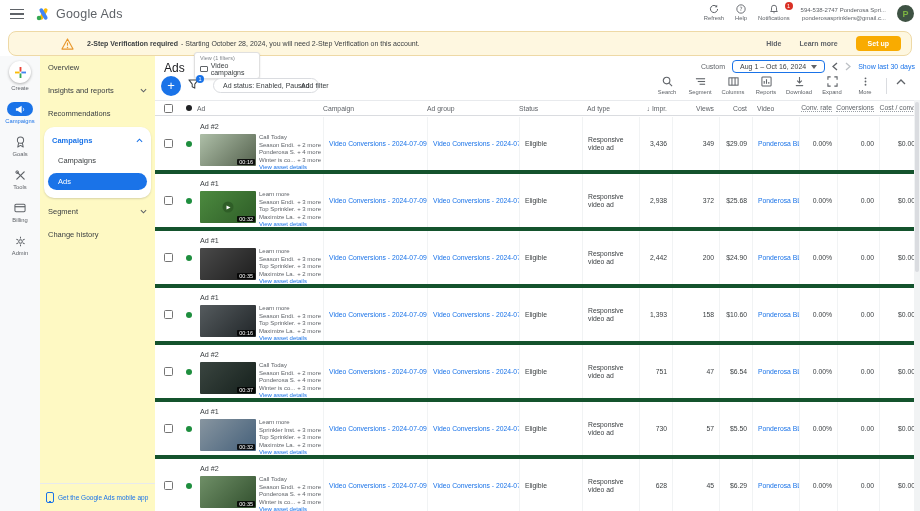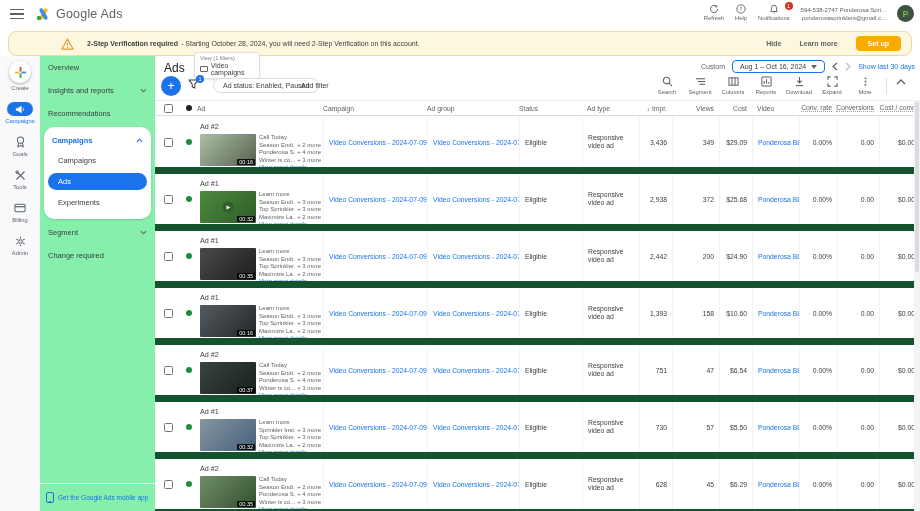--- a/index.html
+++ b/index.html
@@ -35,21 +35,21 @@
   
   .body-wrap { position:absolute; top:56px; left:0; right:0; bottom:0; display:flex; }
   .rail { width:40px; background:#f8f9fa; display:flex; flex-direction:column; align-items:center; padding-top:5px; }
   .create-btn { width:22px; height:22px; border-radius:50%; background:#fff; box-shadow:0 1px 3px rgba(0,0,0,.3); display:flex; align-items:center; justify-content:center; cursor:pointer; border:none; }
   .rail-lbl { font-size:5.8px; color:#5f6368; margin-top:2px; text-align:center; }
   .rail-item { display:flex; flex-direction:column; align-items:center; margin-top:11px; cursor:pointer; }
   .rail-ico { width:26px; height:14px; border-radius:8px; display:flex; align-items:center; justify-content:center; }
   .rail-item.active .rail-ico { background:#1a73e8; }
   .rail-item.active .rail-lbl { color:#1a73e8; }
 
-  .sidenav { width:115px; background:#86efac; position:relative; font-size:7.5px; color:#3c4043; }
+  .sidenav { width:115px; background:#fef9c3; position:relative; font-size:7.5px; color:#3c4043; }
   .nav-item { display:flex; align-items:center; justify-content:space-between; padding:7px 8px; cursor:pointer; }
   .nav-card { background:#fff; border-radius:10px; margin:2px 4px; box-shadow:0 1px 2px rgba(0,0,0,.15); padding:4px 0 6px; }
   .nav-card .head { color:#1a73e8; font-weight:bold; display:flex; justify-content:space-between; align-items:center; padding:5px 8px; cursor:pointer; }
   .nav-sub { padding:6px 8px 6px 14px; cursor:pointer; }
   .nav-sub.selected { background:#1a73e8; color:#fff; border-radius:9px; margin:2px 4px; padding:4px 0 4px 10px; }
   .nav-foot { position:absolute; bottom:8px; left:0; right:0; border-top:1px solid #e8eaed; padding:8px 6px 0; display:flex; align-items:center; gap:4px; color:#1a73e8; font-size:6.5px; cursor:pointer; }
   .phone-ico { width:8px; height:11px; border:1.2px solid #1a73e8; border-radius:2px; position:relative; flex-shrink:0; }
   .phone-ico:after { content:""; position:absolute; left:2px; bottom:0.5px; width:2px; height:1px; background:#1a73e8; }
 
   .main { flex:1; position:relative; background:#fff; }
@@ -81,21 +81,21 @@
   .collapse { margin-top:3px; cursor:pointer; }
 
   
   .table { position:absolute; top:44px; left:0; right:0; bottom:0; border-top:1px solid #e8eaed; overflow:hidden; }
   .trow { display:grid; grid-template-columns:26px 16px 126px 104px 92px 63px 57px 33px 47px 33px 47px 38px 42px 41px; }
   .thead { height:15px; border-bottom:1px solid #dadce0; align-items:center; font-size:6.8px; color:#5f6368; }
   .thead > div { display:flex; align-items:center; }
   .thead .num { justify-content:flex-end; padding-right:5px; }
   .thead .dotted { border-bottom:1px dotted #9aa0a6; }
   .tbody { position:absolute; top:16px; left:0; right:0; bottom:0; overflow:hidden; }
-  .tbody .trow { height:57px; border-bottom:7px solid #14532d; }
+  .tbody .trow { height:57px; border-bottom:4px solid #14532d; }
   .cell { display:flex; align-items:center; font-size:6.8px; color:#3c4043; overflow:hidden; }
   .cell.bordered { border-left:1px solid #f1f3f4; }
   .cell.num { justify-content:flex-end; padding-right:5px; }
   .c-check { justify-content:center; }
   .checkbox { width:9px; height:9px; border:1.2px solid #757575; border-radius:1.5px; background:#fff; cursor:pointer; }
   .c-dot { justify-content:center; }
   .gdot { width:6px; height:6px; border-radius:50%; background:#1e8e3e; }
   .hdot { width:6px; height:6px; border-radius:50%; background:#202124; }
   .c-ad { display:block; padding:5px 2px 0 3px; overflow:hidden; }
   .ad-label { font-size:7.2px; color:#3c4043; margin-bottom:3px; }
@@ -258,31 +258,30 @@
 
       <div class="nav-card">
         <div class="head">
           <span>Campaigns</span>
           <svg class="ic" width="7" height="5" viewBox="0 0 8 5">
               <polyline points="1,4 4,1 7,4" fill="none" stroke="#1a73e8" stroke-width="1.2"></polyline>
             </svg>
         </div>
         <div class="nav-sub">Campaigns</div>
         <div class="nav-sub selected">Ads</div>
-        <div class="nav-sub">Experiments</div>
       </div>
 
       <div class="nav-item">
         <span>Segment</span>
         <svg class="ic" width="7" height="5" viewBox="0 0 8 5">
             <polyline points="1,1 4,4 7,1" fill="none" stroke="#5f6368" stroke-width="1.2"></polyline>
           </svg>
       </div>
       <div class="nav-item">
-          <span>Change required</span>
+          <span>Change history</span>
         </div>
 
       <div class="nav-foot">
         <span class="phone-ico"></span>
         <span>Get the Google Ads mobile app</span>
       </div>
     </nav>
 
     <main class="main">
       <div class="page-title">Ads</div>

